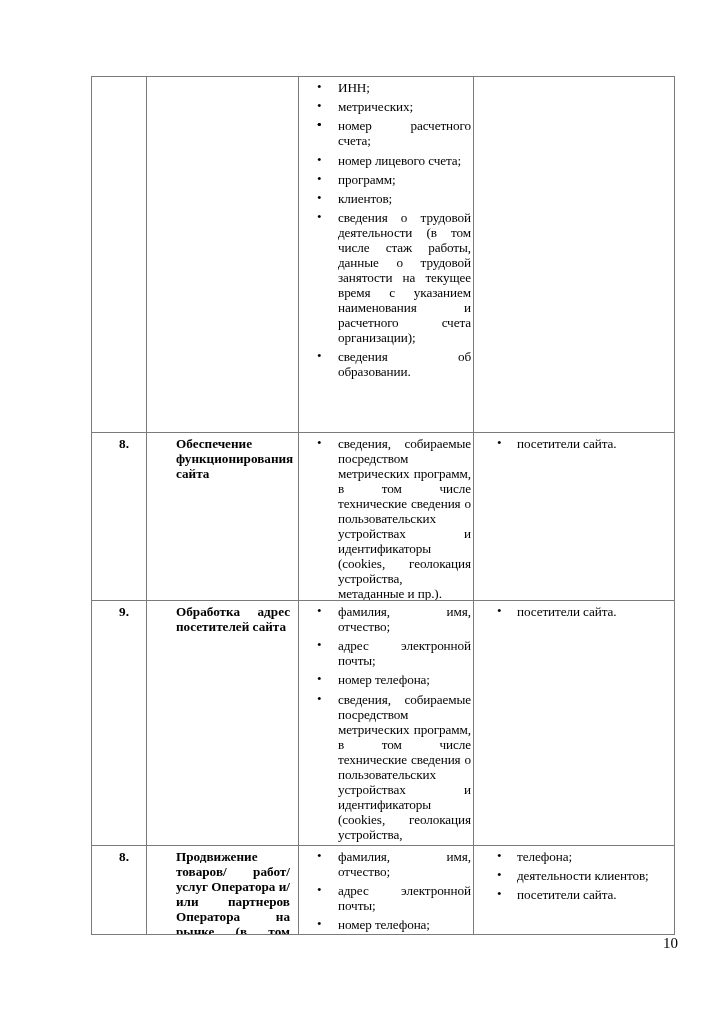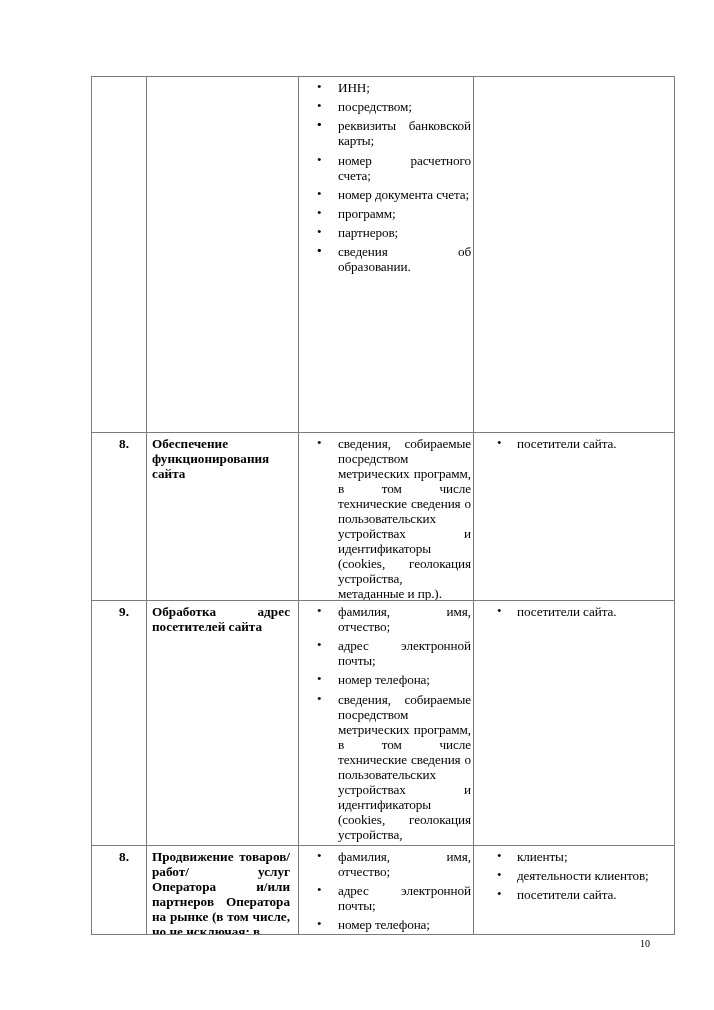--- a/index.html
+++ b/index.html
@@ -36,20 +36,21 @@
     line-height: 15px;
     text-align: center;
     padding-left: 10px;
   }
   .c-purpose { padding: 3px 8px 2px 5px; }
   .purpose {
     font-weight: bold;
     font-size: 13.2px;
     line-height: 15px;
     text-align: justify;
+    margin-left: 24px;
   }
   .li {
     position: relative;
     font-size: 13.2px;
     line-height: 15px;
     text-align: justify;
     letter-spacing: -0.1px;
     margin-bottom: 4.2px;
   }
   .c-data .li { padding-left: 39px; padding-right: 2px; }
@@ -58,54 +59,54 @@
     position: absolute;
     top: -1px;
     font-size: 13px;
     letter-spacing: 0;
   }
   .c-data .bullet { left: 18px; }
   .c-subjects .bullet { left: 23px; }
   .page-number {
     position: absolute;
     top: 936px;
-    right: 64px;
-    font-size: 10px;
+    right: 36px;
+    font-size: 15px;
     line-height: 15px;
   }
 </style>
 </head>
 <body>
 
 <div class="page">
   <div class="doc-table" id="table-root">
   <div class="row">
     <div class="cell c-num"><span></span></div>
     <div class="cell c-purpose">
           <div class="purpose"></div>
         </div>
     <div class="cell c-data">
           <div>
   <div class="li"><span class="bullet">•</span><span>ИНН;</span></div>
 
-  <div class="li"><span class="bullet">•</span><span>посредством;</span></div>
+  <div class="li"><span class="bullet">•</span><span>метрических;</span></div>
 
   <div class="li"><span class="bullet">•</span></div>
 
-  <div class="li"><span class="bullet">•</span><span>реквизиты банковской карты;</span></div>
+  <div class="li"><span class="bullet">•</span></div>
 
   <div class="li"><span class="bullet">•</span><span>номер расчетного счета;</span></div>
 
-  <div class="li"><span class="bullet">•</span><span>номер документа счета;</span></div>
+  <div class="li"><span class="bullet">•</span><span>номер лицевого счета;</span></div>
 
   <div class="li"><span class="bullet">•</span><span>программ;</span></div>
 
-  <div class="li"><span class="bullet">•</span><span>партнеров;</span></div>
+  <div class="li"><span class="bullet">•</span><span>клиентов;</span></div>
 
-  <div class="li"><span class="bullet">•</span></div>
+  <div class="li"><span class="bullet">•</span><span>сведения о трудовой деятельности (в том числе стаж работы, данные о трудовой занятости на текущее время с указанием наименования и расчетного счета организации);</span></div>
 
   <div class="li"><span class="bullet">•</span><span>сведения об образовании.</span></div>
 </div>
         </div>
     <div class="cell c-subjects">
           <div></div>
         </div>
   </div>
 
   <div class="row">
@@ -158,21 +159,21 @@
   <div class="li"><span class="bullet">•</span><span>фамилия, имя, отчество;</span></div>
 
   <div class="li"><span class="bullet">•</span><span>адрес электронной почты;</span></div>
 
   <div class="li"><span class="bullet">•</span><span>номер телефона;</span></div>
 
 </div>
         </div>
     <div class="cell c-subjects">
           <div>
-  <div class="li"><span class="bullet">•</span><span>клиенты;</span></div>
+  <div class="li"><span class="bullet">•</span><span>телефона;</span></div>
 
   <div class="li"><span class="bullet">•</span><span>деятельности клиентов;</span></div>
 
   <div class="li"><span class="bullet">•</span><span>посетители сайта.</span></div>
 </div>
         </div>
   </div>
 </div>
   <div class="page-number">10</div>
 </div>

